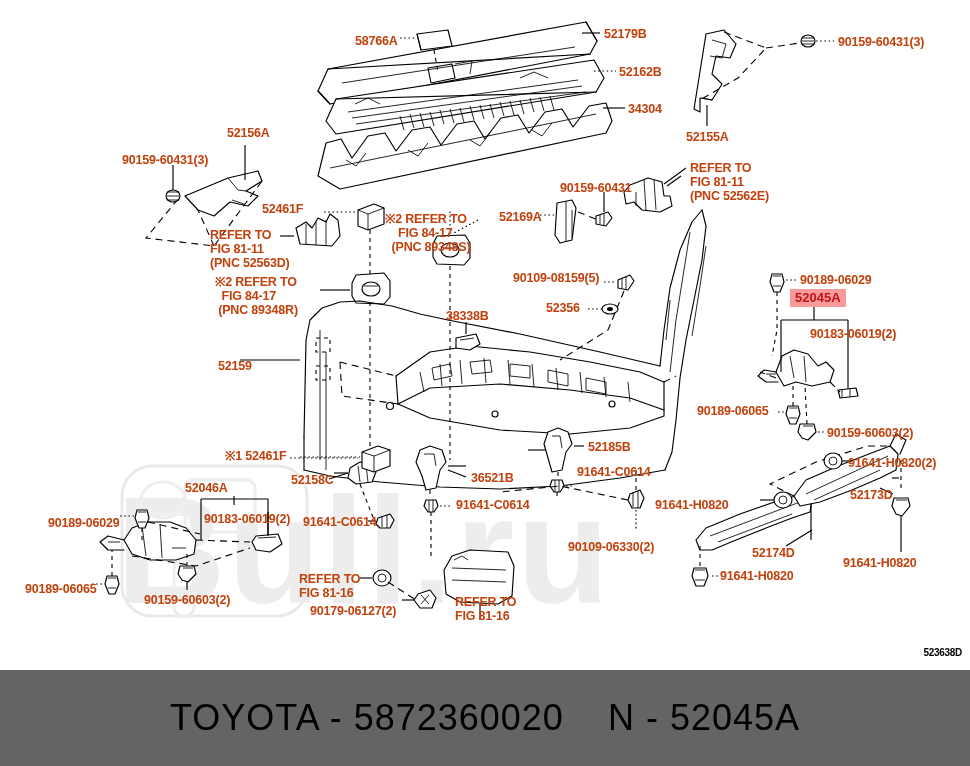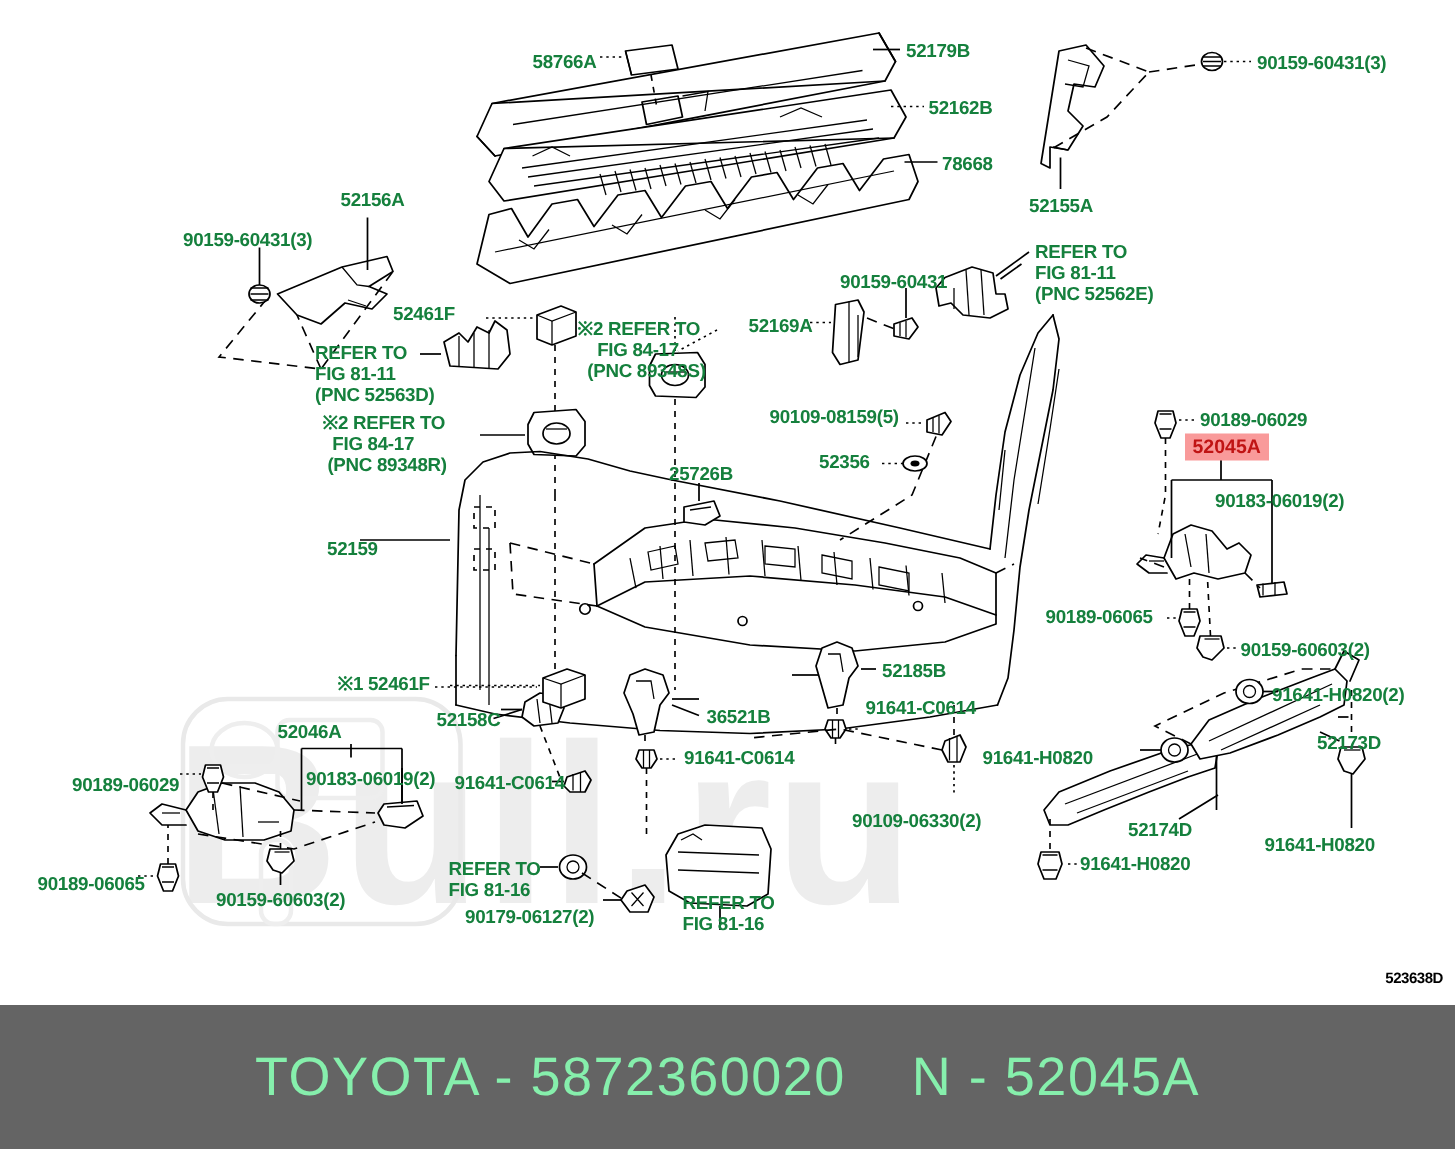--- a/index.html
+++ b/index.html
@@ -29,21 +29,21 @@
     white-space:nowrap;
     user-select:none;
   }
 
   
   .lbl{
     position:absolute;
     font-family:"Liberation Sans", sans-serif;
     font-weight:700;
     font-size:12.5px;
-    color:#15803d;
+    color:#c2410c;
     white-space:pre;
     line-height:13.5px;
     letter-spacing:-0.2px;
   }
   .lbl.multi{line-height:14px;}
   .lbl.note{font-weight:700;font-size:12px;letter-spacing:0px;}
 
   
   .lbl.hl{
     background:#f99a9a;
@@ -61,21 +61,21 @@
     font-size:10px;font-weight:700;color:#000;letter-spacing:-0.3px;
   }
 
   
   #footer{
     position:absolute;left:0;top:670px;width:970px;height:96px;
     background:#646464;
     display:flex;align-items:center;justify-content:center;
   }
   #footer-text{
-    color:#86efac;
+    color:#000000;
     font-family:"Liberation Sans", sans-serif;
     font-size:36px;
     font-weight:400;
     letter-spacing:1px;
     white-space:pre;
   }
 </style>
 </head>
 <body>
 
@@ -567,41 +567,41 @@
       <path class="lead" d="M786 546 L812 530"></path>
       <path class="lead" d="M893 494 L880 488"></path>
       <path class="lead" d="M268 512 L268 536"></path>
     </g>
   </svg>
 
   <div id="labels">
       <div class="lbl" style="left: 355px; top: 35px;">58766A</div>
       <div class="lbl" style="left: 604px; top: 28px;">52179B</div>
       <div class="lbl" style="left: 619px; top: 66px;">52162B</div>
-      <div class="lbl" style="left: 628px; top: 103px;">78668</div>
+      <div class="lbl" style="left: 628px; top: 103px;">34304</div>
       <div class="lbl" style="left: 838px; top: 36px;">90159-60431(3)</div>
       <div class="lbl" style="left: 686px; top: 131px;">52155A</div>
       <div class="lbl" style="left: 227px; top: 127px;">52156A</div>
       <div class="lbl" style="left: 122px; top: 154px;">90159-60431(3)</div>
       <div class="lbl multi" style="left: 690px; top: 161px;">REFER TO
 FIG 81-11
 (PNC 52562E)</div>
       <div class="lbl" style="left: 262px; top: 203px;">52461F</div>
       <div class="lbl multi" style="left: 210px; top: 228px;">REFER TO
 FIG 81-11
 (PNC 52563D)</div>
       <div class="lbl multi" style="left: 385px; top: 212px;">※2 REFER TO
     FIG 84-17
   (PNC 89348S)</div>
       <div class="lbl multi" style="left: 215px; top: 275px;">※2 REFER TO
   FIG 84-17
  (PNC 89348R)</div>
       <div class="lbl" style="left: 499px; top: 211px;">52169A</div>
       <div class="lbl" style="left: 560px; top: 182px; text-align: right;">90159-60431</div>
-      <div class="lbl" style="left: 446px; top: 310px;">25726B</div>
+      <div class="lbl" style="left: 446px; top: 310px;">38338B</div>
       <div class="lbl" style="left: 513px; top: 272px;">90109-08159(5)</div>
       <div class="lbl" style="left: 546px; top: 302px;">52356</div>
       <div class="lbl" style="left: 800px; top: 274px;">90189-06029</div>
       <div class="lbl hl" style="left: 790px; top: 289px;">52045A</div>
       <div class="lbl" style="left: 810px; top: 328px;">90183-06019(2)</div>
       <div class="lbl" style="left: 697px; top: 405px;">90189-06065</div>
       <div class="lbl" style="left: 827px; top: 427px;">90159-60603(2)</div>
       <div class="lbl" style="left: 218px; top: 360px;">52159</div>
       <div class="lbl" style="left: 225px; top: 450px;">※1 52461F</div>
       <div class="lbl" style="left: 291px; top: 474px;">52158C</div>
@@ -615,21 +615,21 @@
 FIG 81-16</div>
       <div class="lbl" style="left: 310px; top: 605px;">90179-06127(2)</div>
       <div class="lbl multi" style="left: 455px; top: 595px;">REFER TO
 FIG 81-16</div>
       <div class="lbl" style="left: 471px; top: 472px;">36521B</div>
       <div class="lbl" style="left: 456px; top: 499px;">91641-C0614</div>
       <div class="lbl" style="left: 588px; top: 441px;">52185B</div>
       <div class="lbl" style="left: 577px; top: 466px;">91641-C0614</div>
       <div class="lbl" style="left: 568px; top: 541px;">90109-06330(2)</div>
       <div class="lbl" style="left: 848px; top: 457px;">91641-H0820(2)</div>
-      <div class="lbl" style="left: 878px; top: 489px; text-align: center;">52173D</div>
+      <div class="lbl" style="left: 850px; top: 489px; text-align: center;">52173D</div>
       <div class="lbl" style="left: 655px; top: 499px;">91641-H0820</div>
       <div class="lbl" style="left: 752px; top: 547px;">52174D</div>
       <div class="lbl" style="left: 720px; top: 570px;">91641-H0820</div>
       <div class="lbl" style="left: 843px; top: 557px;">91641-H0820</div>
     </div>
 
 
   <div id="corner-code">523638D</div>
 </div>
 

